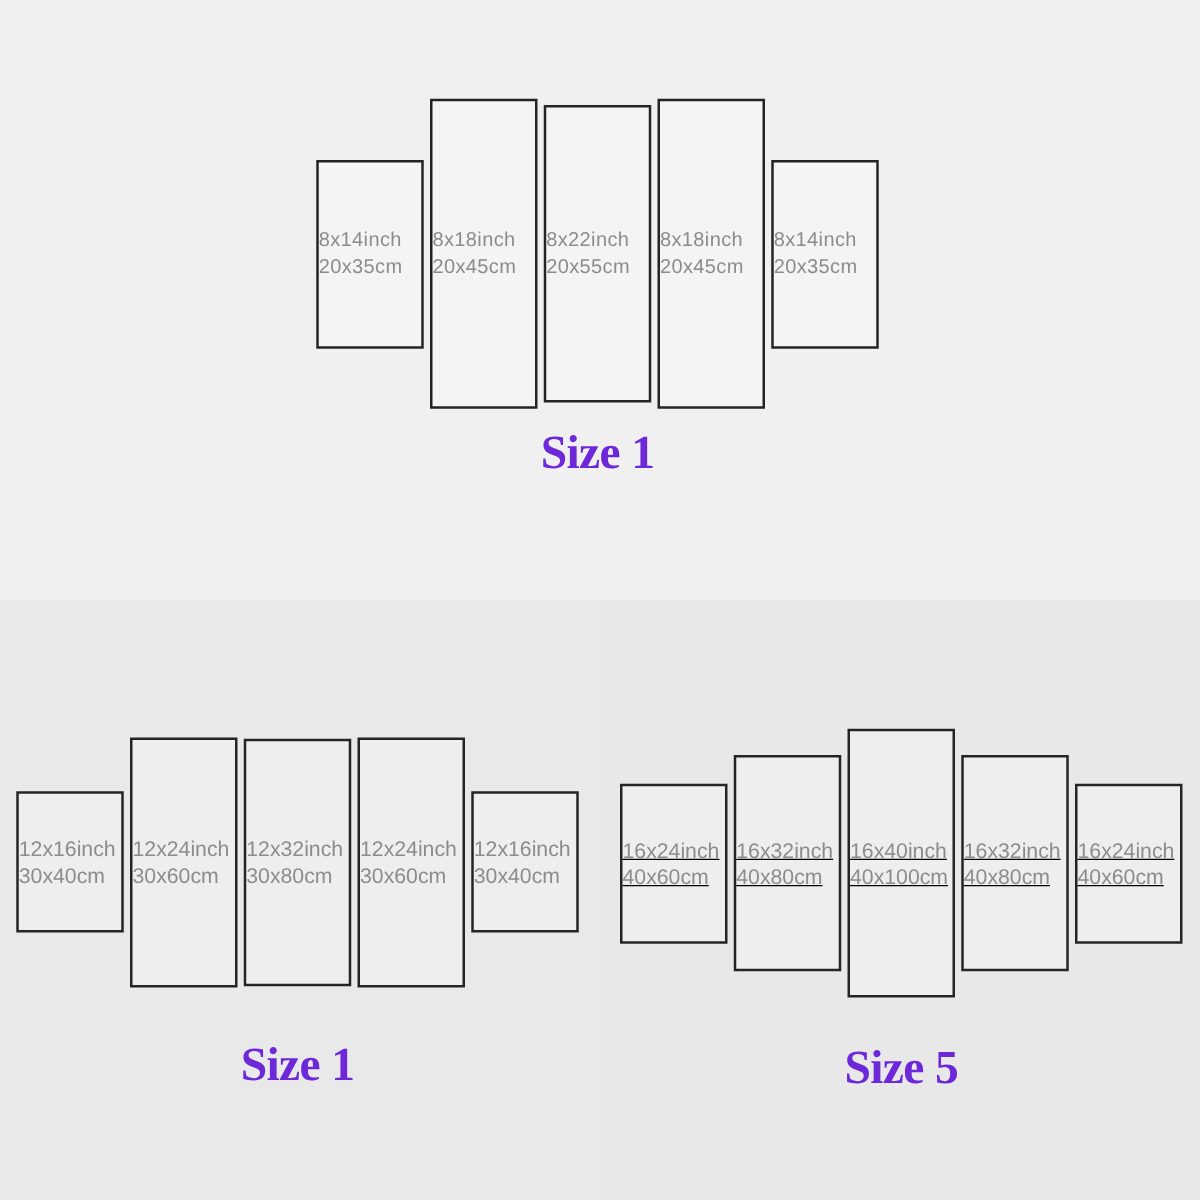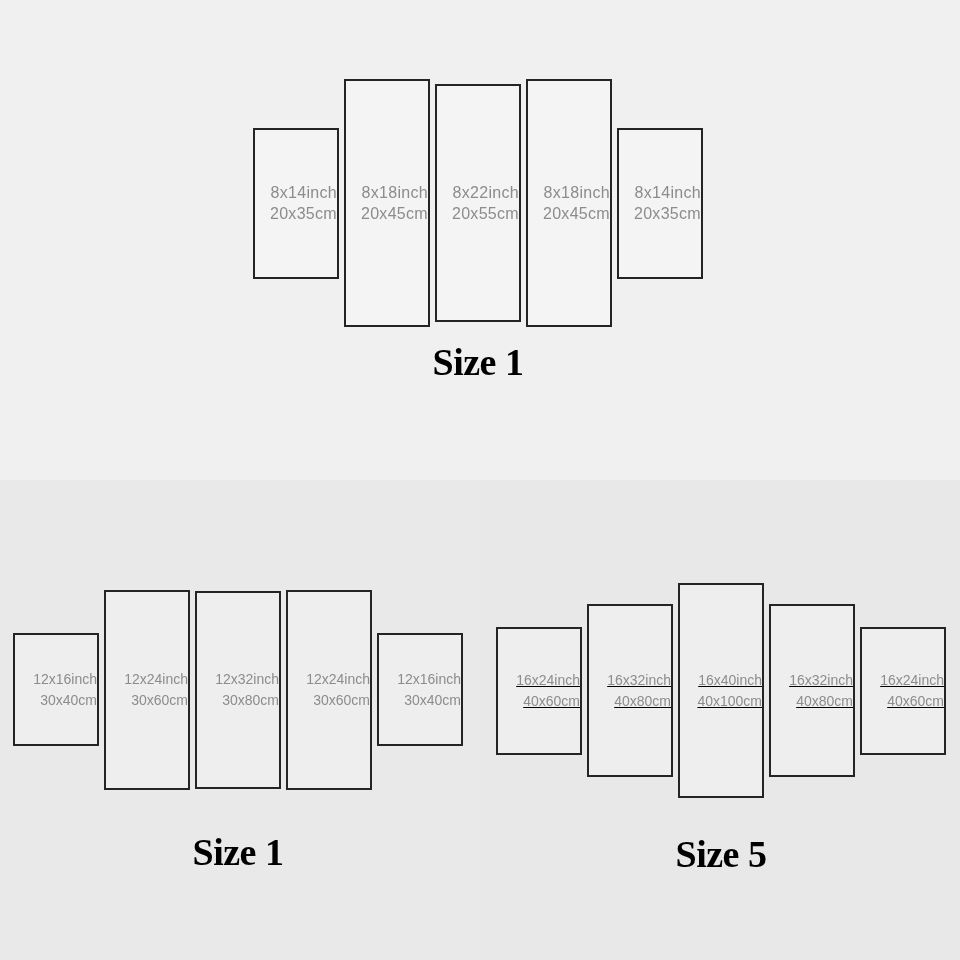--- a/index.html
+++ b/index.html
@@ -28,21 +28,21 @@
   .row-s2 { left: 13px;  top: 96px;  height: 227px; }
   .row-s3 { left: 16px;  top: 103px; height: 215px; text-decoration: underline; }
 
   .panel {
     box-sizing: border-box;
     width: 86px;
     border: 2px solid #242424;
     display: flex;
     flex-direction: column;
     justify-content: center;
-    align-items: flex-end;
+    align-items: flex-start;
     text-align: center;
   }
   .row-s1 .panel { background: #f4f4f5; }
   .row-s2 .panel, .row-s3 .panel { background: #eeeeef; }
 
   .row-s1 .panel:nth-child(1), .row-s1 .panel:nth-child(5) { height: 151px; }
   .row-s1 .panel:nth-child(2), .row-s1 .panel:nth-child(4) { height: 248px; }
   .row-s1 .panel:nth-child(3)                               { height: 238px; }
 
   .row-s2 .panel:nth-child(1), .row-s2 .panel:nth-child(5) { height: 113px; }
@@ -51,30 +51,30 @@
 
   .row-s3 .panel:nth-child(1), .row-s3 .panel:nth-child(5) { height: 128px; }
   .row-s3 .panel:nth-child(2), .row-s3 .panel:nth-child(4) { height: 173px; }
   .row-s3 .panel:nth-child(3)                               { height: 215px; }
 
   .dim {
     color: #8c8c8c;
     white-space: nowrap;
   }
   .row-s1 .dim { font-size: 16px; line-height: 21px; letter-spacing: 0.3px; }
-  .row-s2 .dim, .row-s3 .dim { font-size: 14px; line-height: 21px; letter-spacing: 0px; }
+  .row-s2 .dim, .row-s3 .dim { font-size: 17px; line-height: 21px; letter-spacing: 0px; }
 
   .size-label {
     position: absolute;
     font-family: "Liberation Serif", serif;
     font-weight: 700;
     font-size: 38px;
     line-height: 38px;
     letter-spacing: -0.5px;
-    color: #000000;
+    color: #6d28d9;
     text-align: center;
   }
   .label-s1 { left: 253px; top: 343px; width: 450px; }
   .label-s2 { left: 13px;  top: 353px; width: 450px; }
   .label-s3 { left: 16px;  top: 355px; width: 450px; }
 </style>
 </head>
 <body>
 
 <div class="stage">

